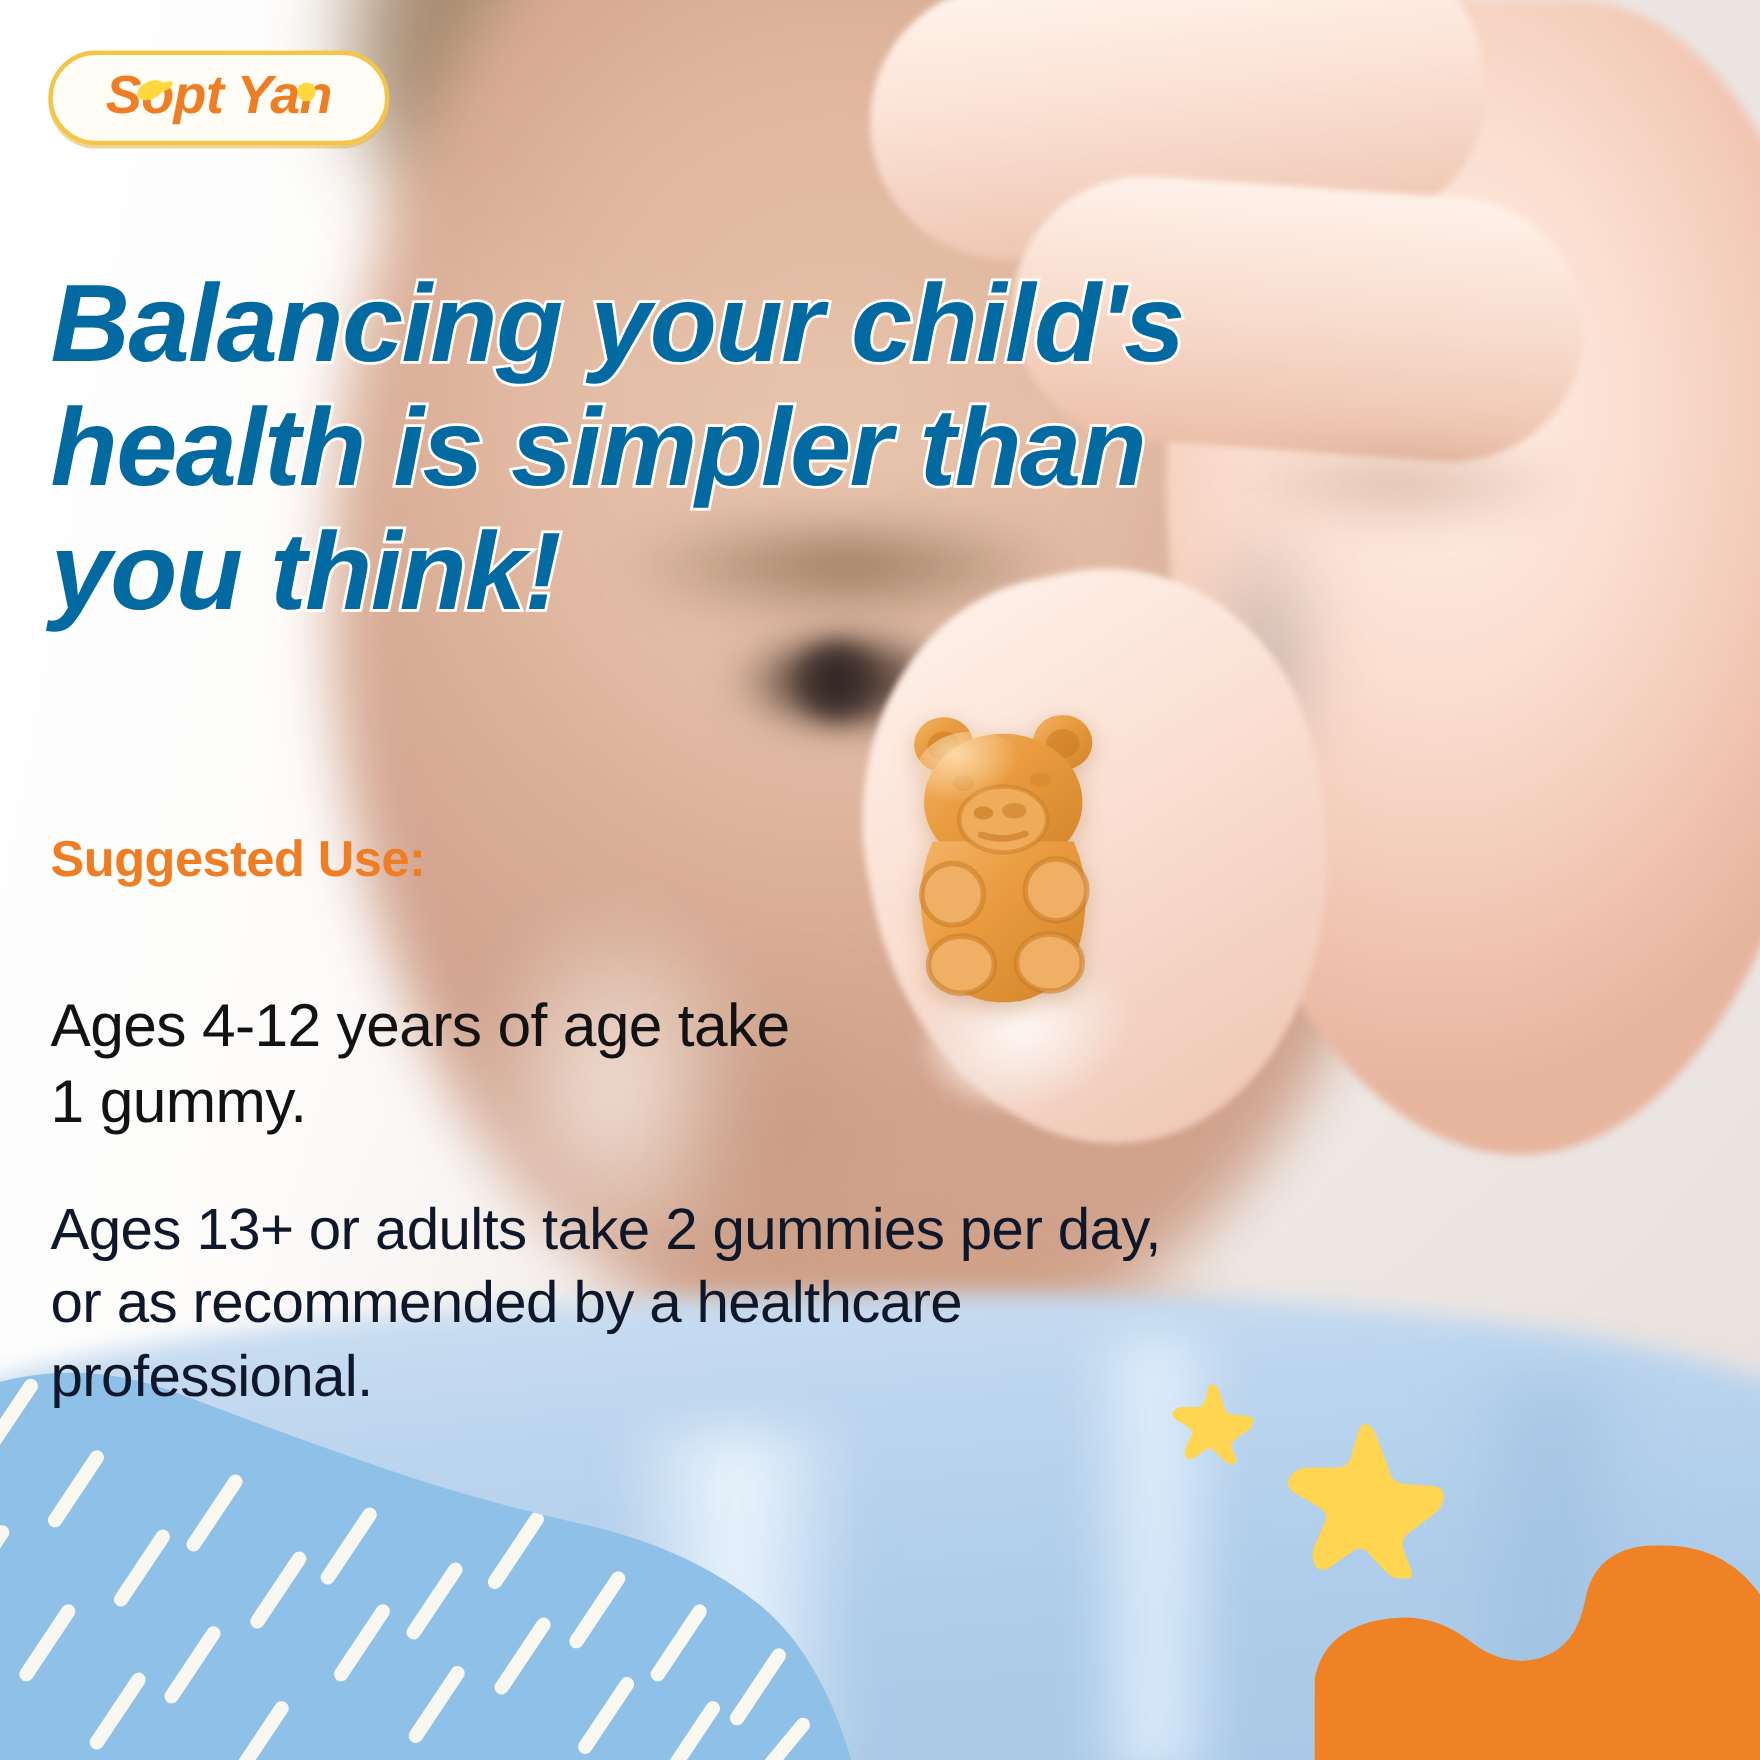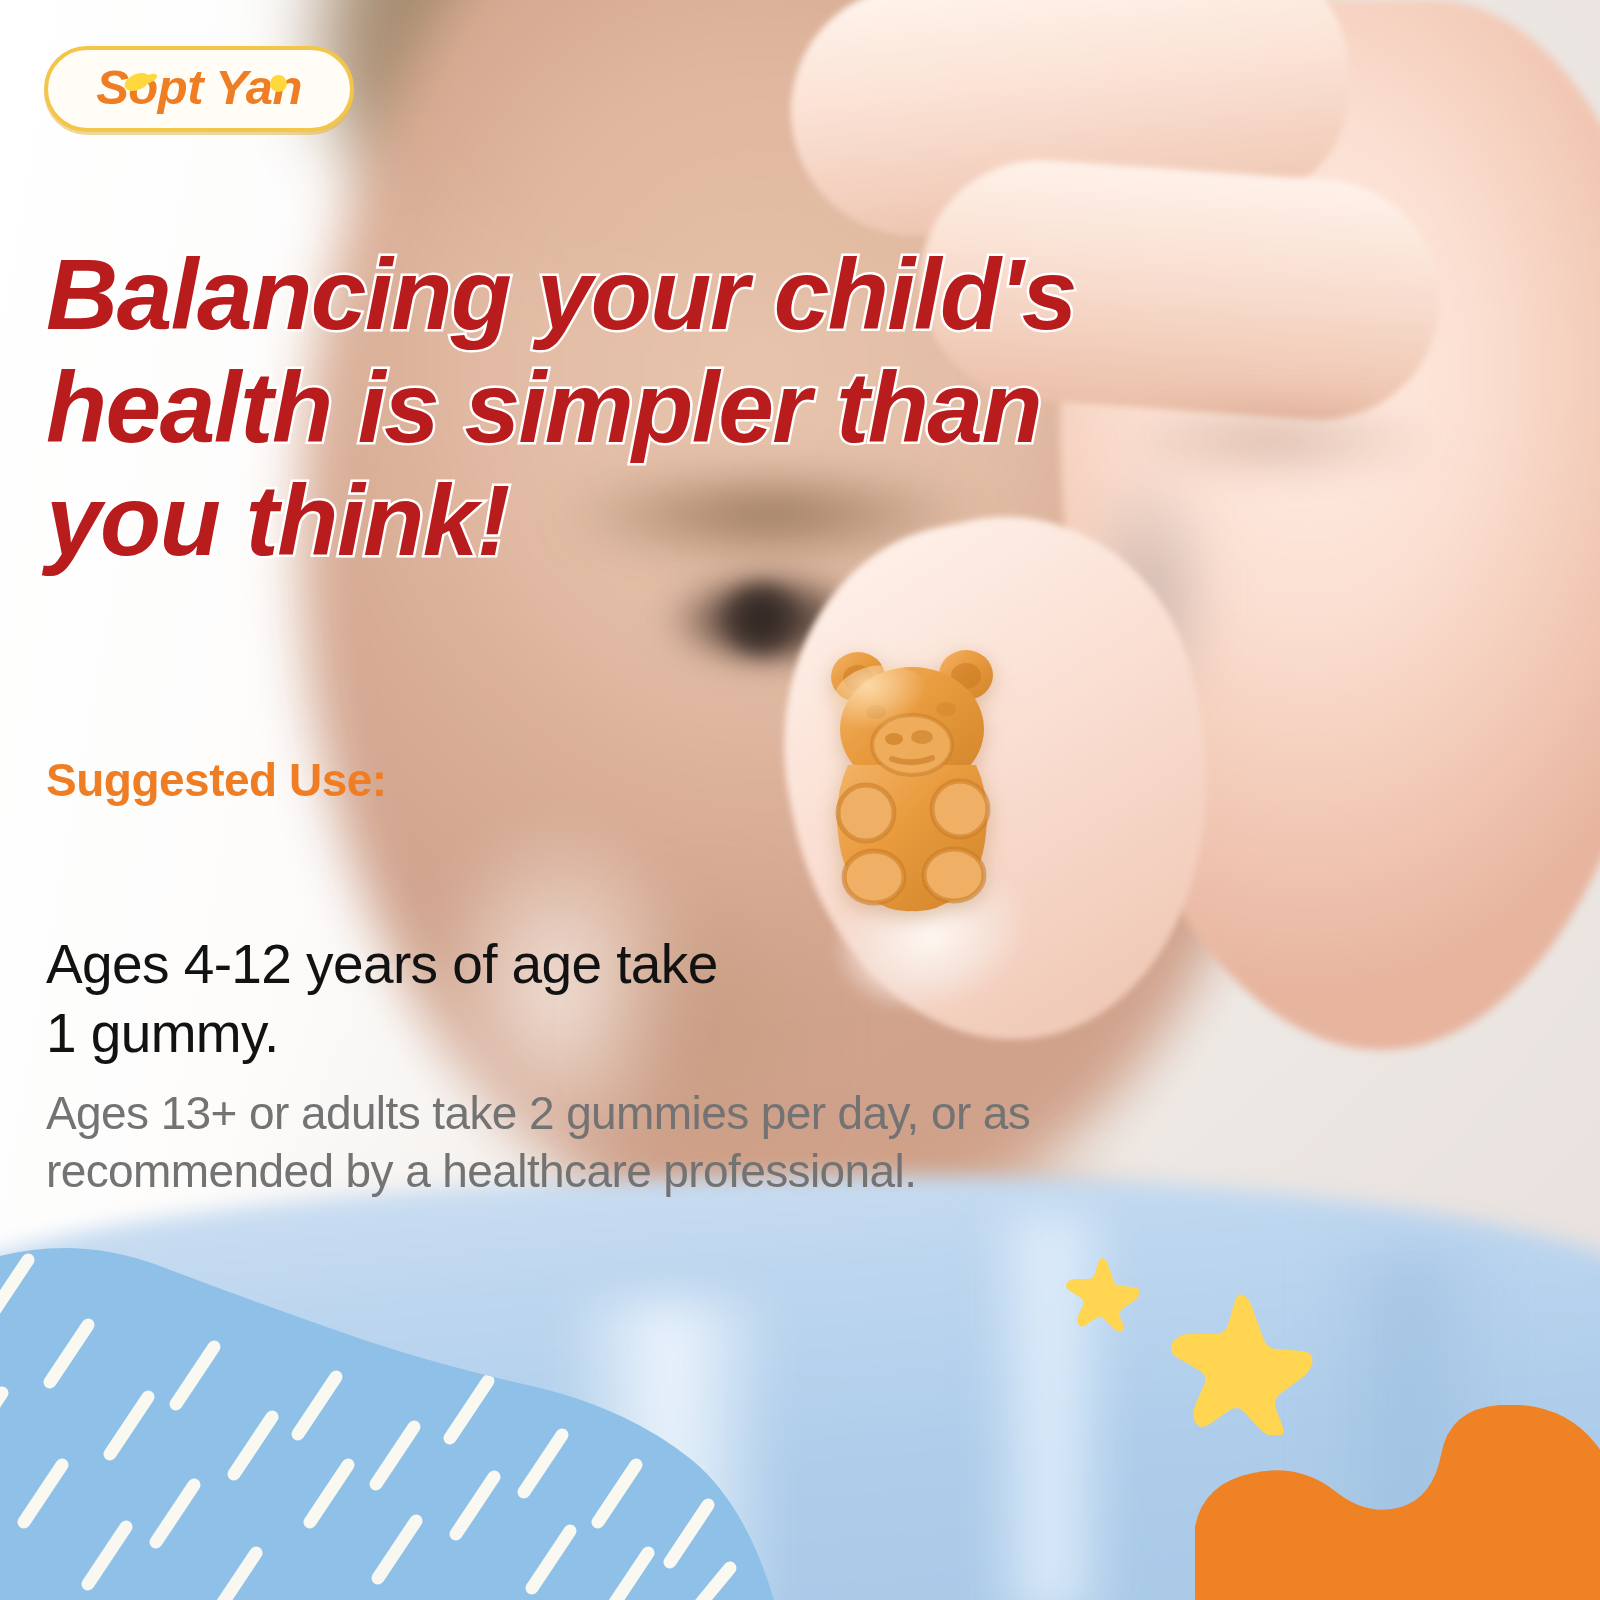--- a/index.html
+++ b/index.html
@@ -180,36 +180,36 @@
   }
   .logo-dot-a{
     position:absolute;left:222px;top:25px;width:17px;height:17px;
     background:#ffd83d;border-radius:50%;
   }
 
   
   .headline{
     position:absolute;left:46px;top:238px;width:1110px;
     font-size:100px;line-height:1.13;font-weight:bold;font-style:italic;
-    color:#b91c1c;letter-spacing:-1.5px;
+    color:#0369a1;letter-spacing:-1.5px;
     -webkit-text-stroke:5px #ffffff;
     paint-order:stroke fill;
     text-shadow:0 2px 0 rgba(255,255,255,.55);
   }
   .suggested{
     position:absolute;left:46px;top:753px;
     font-size:46px;font-weight:bold;color:#ef7d24;letter-spacing:-.5px;
   }
   .body-1{
     position:absolute;left:46px;top:898px;width:700px;
-    font-size:55px;line-height:1.26;color:#121212;letter-spacing:-.6px;margin-top:32px;
+    font-size:55px;line-height:1.26;color:#121212;letter-spacing:-.6px;
   }
   .body-2{
     position:absolute;left:46px;top:1085px;width:1030px;
-    font-size:46px;line-height:1.26;color:#737373;letter-spacing:-.6px;
+    font-size:53px;line-height:1.26;color:#0f172a;letter-spacing:-.6px;
   }
 </style>
 </head>
 <body>
 
 <div class="canvas">
 
   <div class="photo">
     <div class="bg-wall"></div>
     <div class="bg-wall2"></div>

